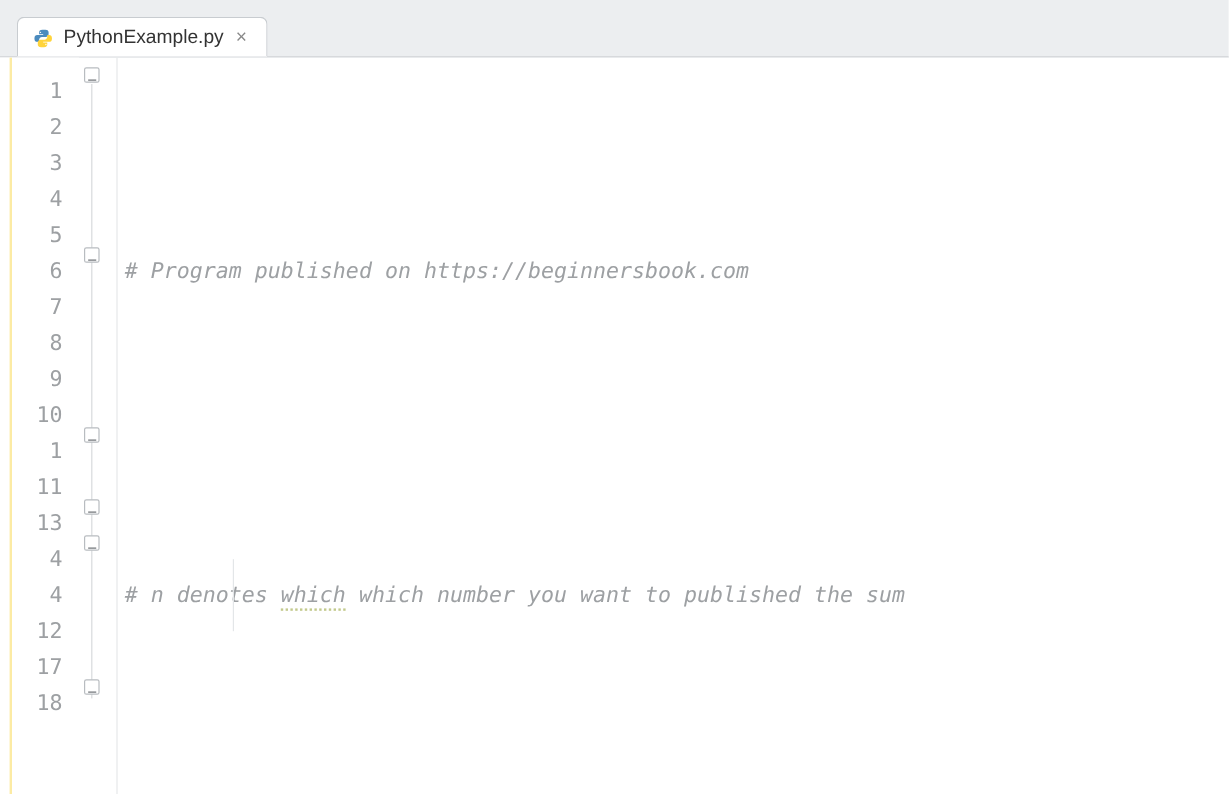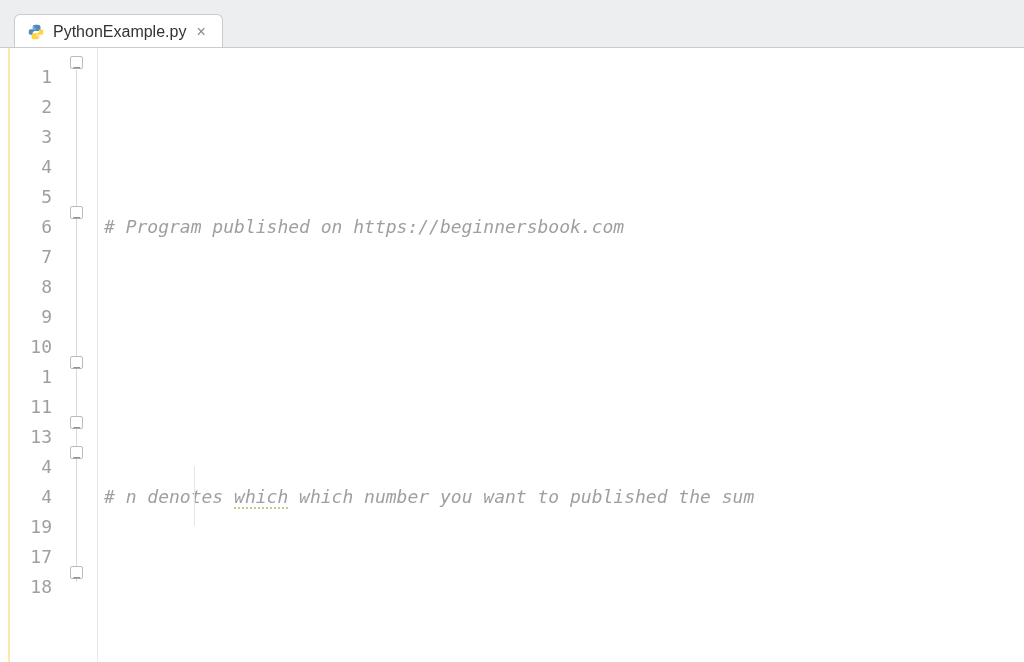--- a/index.html
+++ b/index.html
@@ -138,21 +138,21 @@
     <div>6</div>
     <div>7</div>
     <div>8</div>
     <div>9</div>
     <div>10</div>
     <div>1</div>
     <div>11</div>
     <div>13</div>
     <div>4</div>
     <div>4</div>
-    <div>19</div>
+    <div>12</div>
     <div>17</div>
     <div>18</div>
   </div>
 
   <div class="fold-col">
     <div class="fold-line"></div>
     <div class="fold-mark" style="top:8px"></div>
     <div class="fold-mark" style="top:158px"></div>
     <div class="fold-mark" style="top:308px"></div>
     <div class="fold-mark" style="top:368px"></div>

